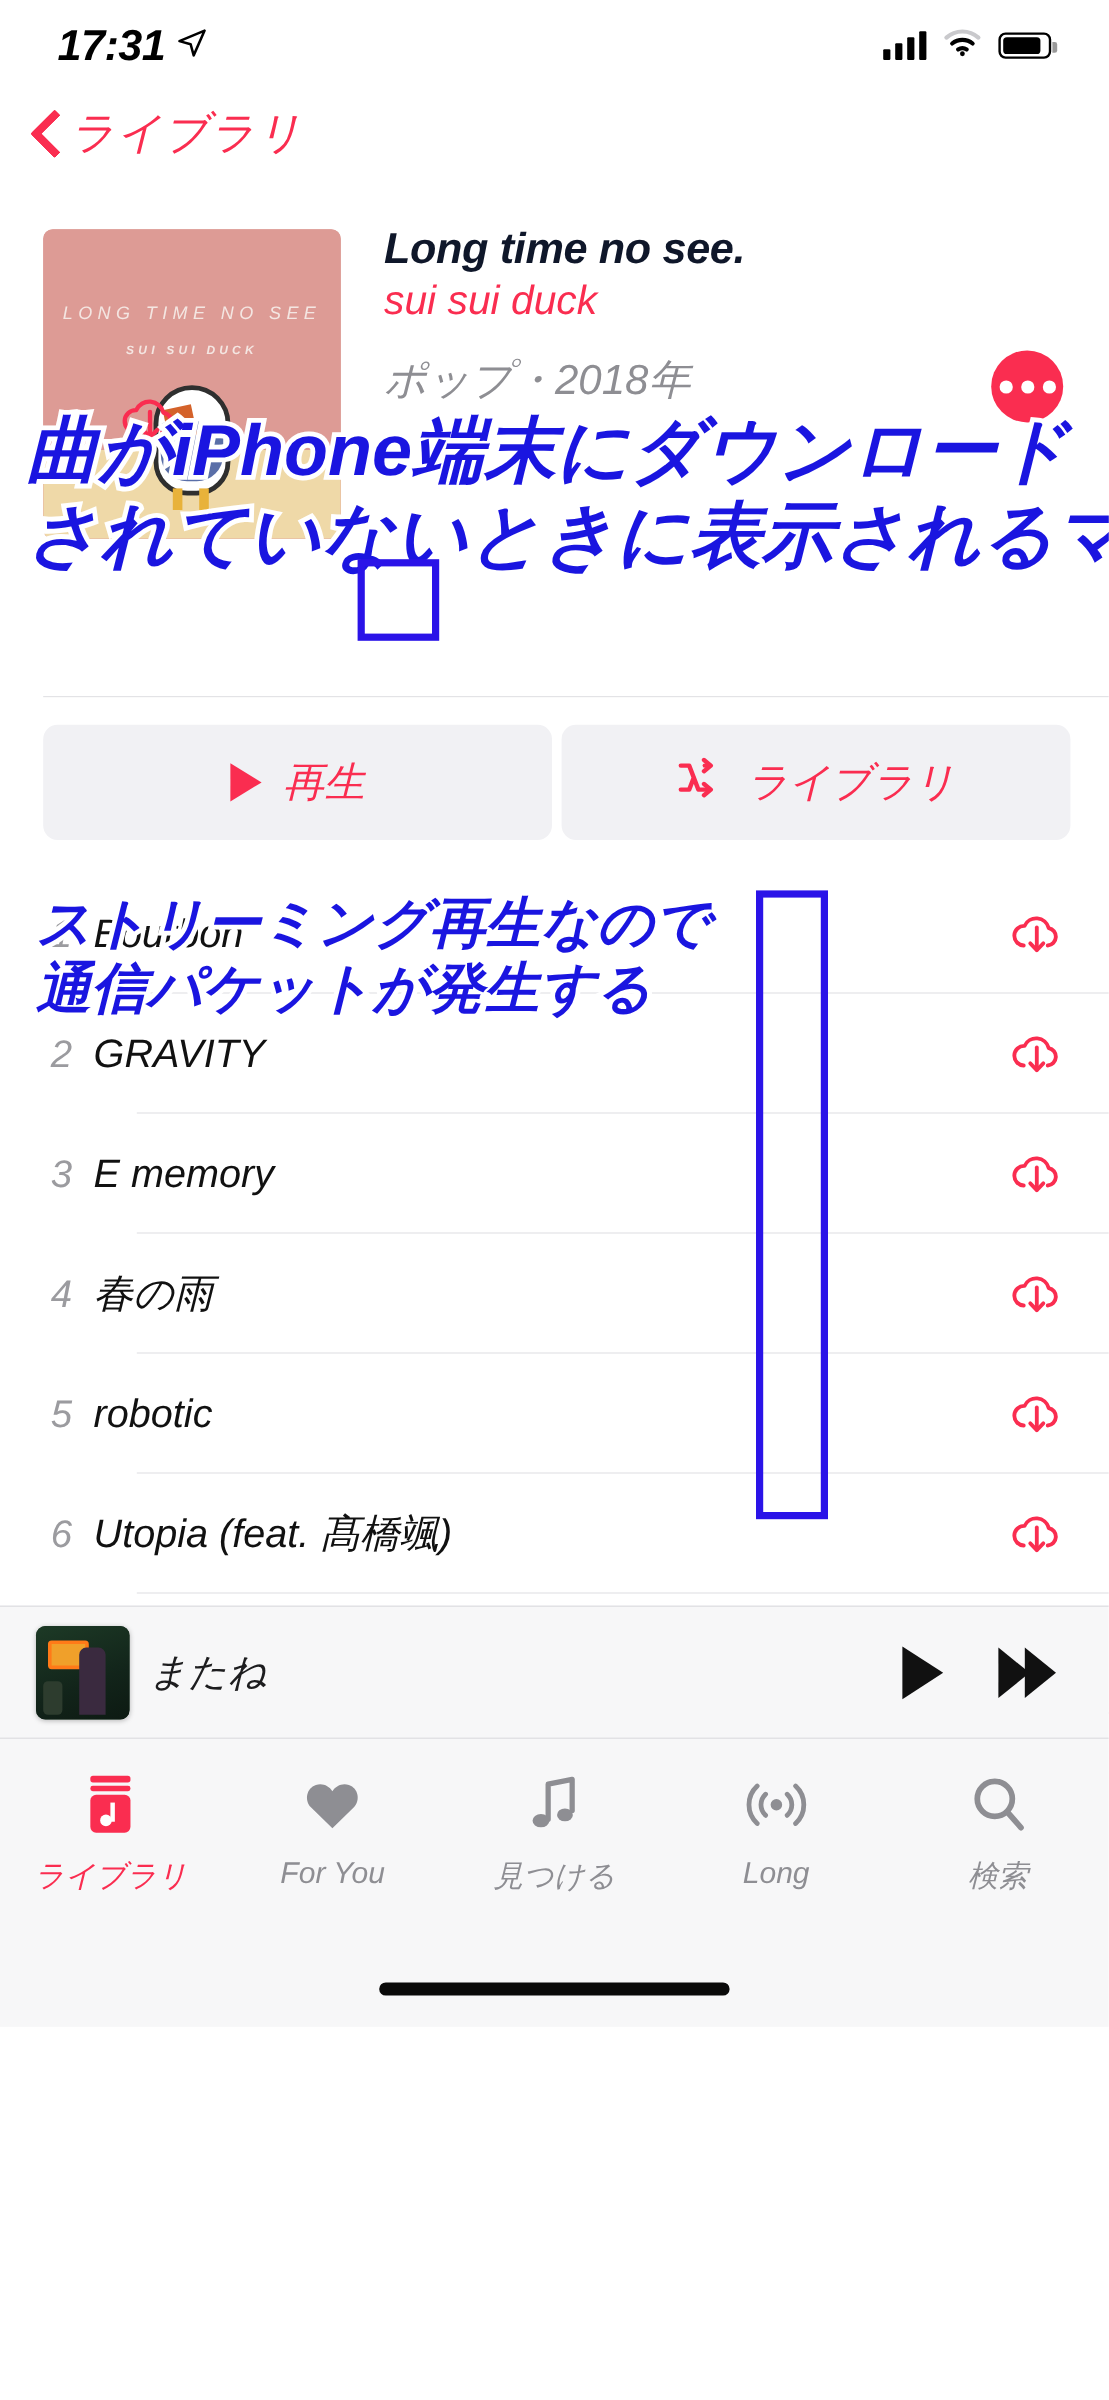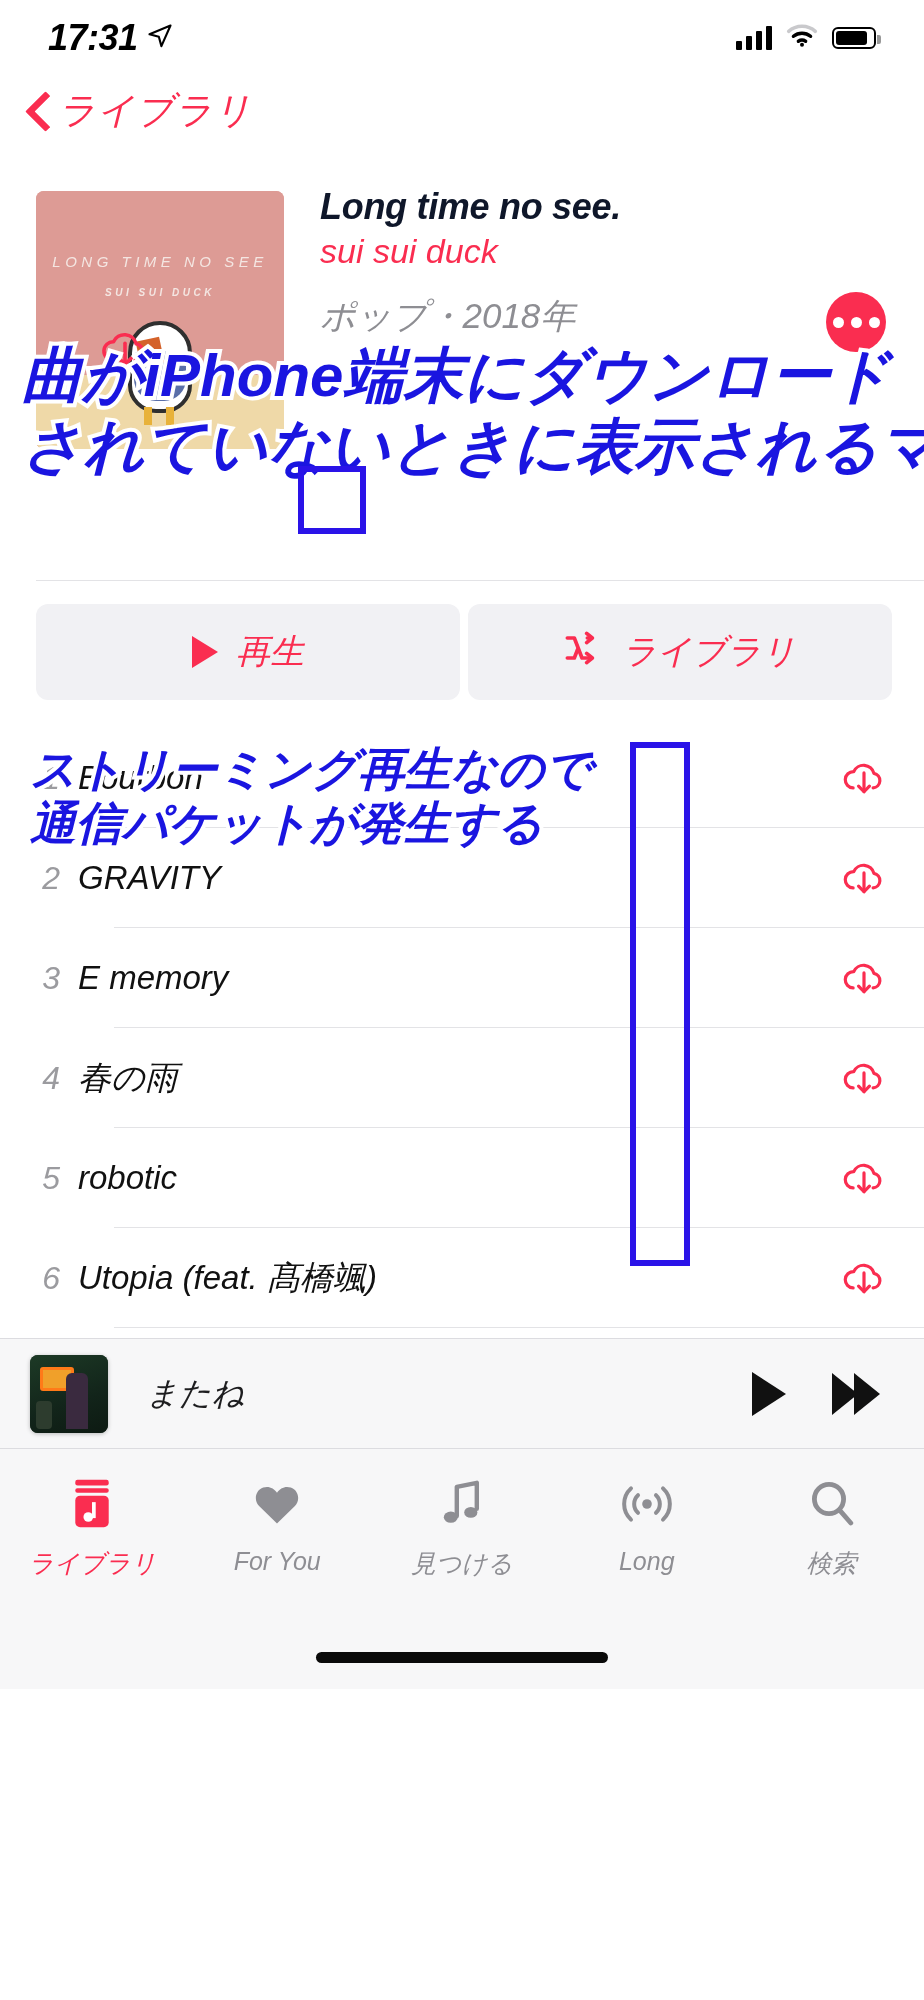--- a/index.html
+++ b/index.html
@@ -170,21 +170,21 @@
     background:#f0a02a; border:3px solid #ff7a18; border-radius:3px;
   }
   .mini-art .person {
     position:absolute; left:36px; top:18px; width:22px; height:56px;
     background:#3a2a3f; border-radius:6px 6px 0 0;
   }
   .mini-art .guitar {
     position:absolute; left:6px; bottom:4px; width:16px; height:28px;
     background:#2d3c2e; border-radius:4px;
   }
-  .mini-title { flex:1; margin-left:38px; font-size:32px; color:#1d1d1f; }
+  .mini-title { flex:1; margin-left:16px; font-size:32px; color:#1d1d1f; }
   .mini-ctrls { display:flex; align-items:center; gap:46px; padding-right:14px; }
   .ic-play { width:0;height:0;border-left:34px solid #111;border-top:22px solid transparent;border-bottom:22px solid transparent; }
   .ic-ff { display:flex; }
   .ic-ff i { width:0;height:0;border-left:26px solid #111;border-top:21px solid transparent;border-bottom:21px solid transparent; display:block; }
   .ic-ff i+i { margin-left:-4px; }
 
   
   .tabbar {
     position:absolute; left:0; bottom:0; width:924px; height:241px;
     background:#f7f7f8; border-top:1px solid #dcdce0;

